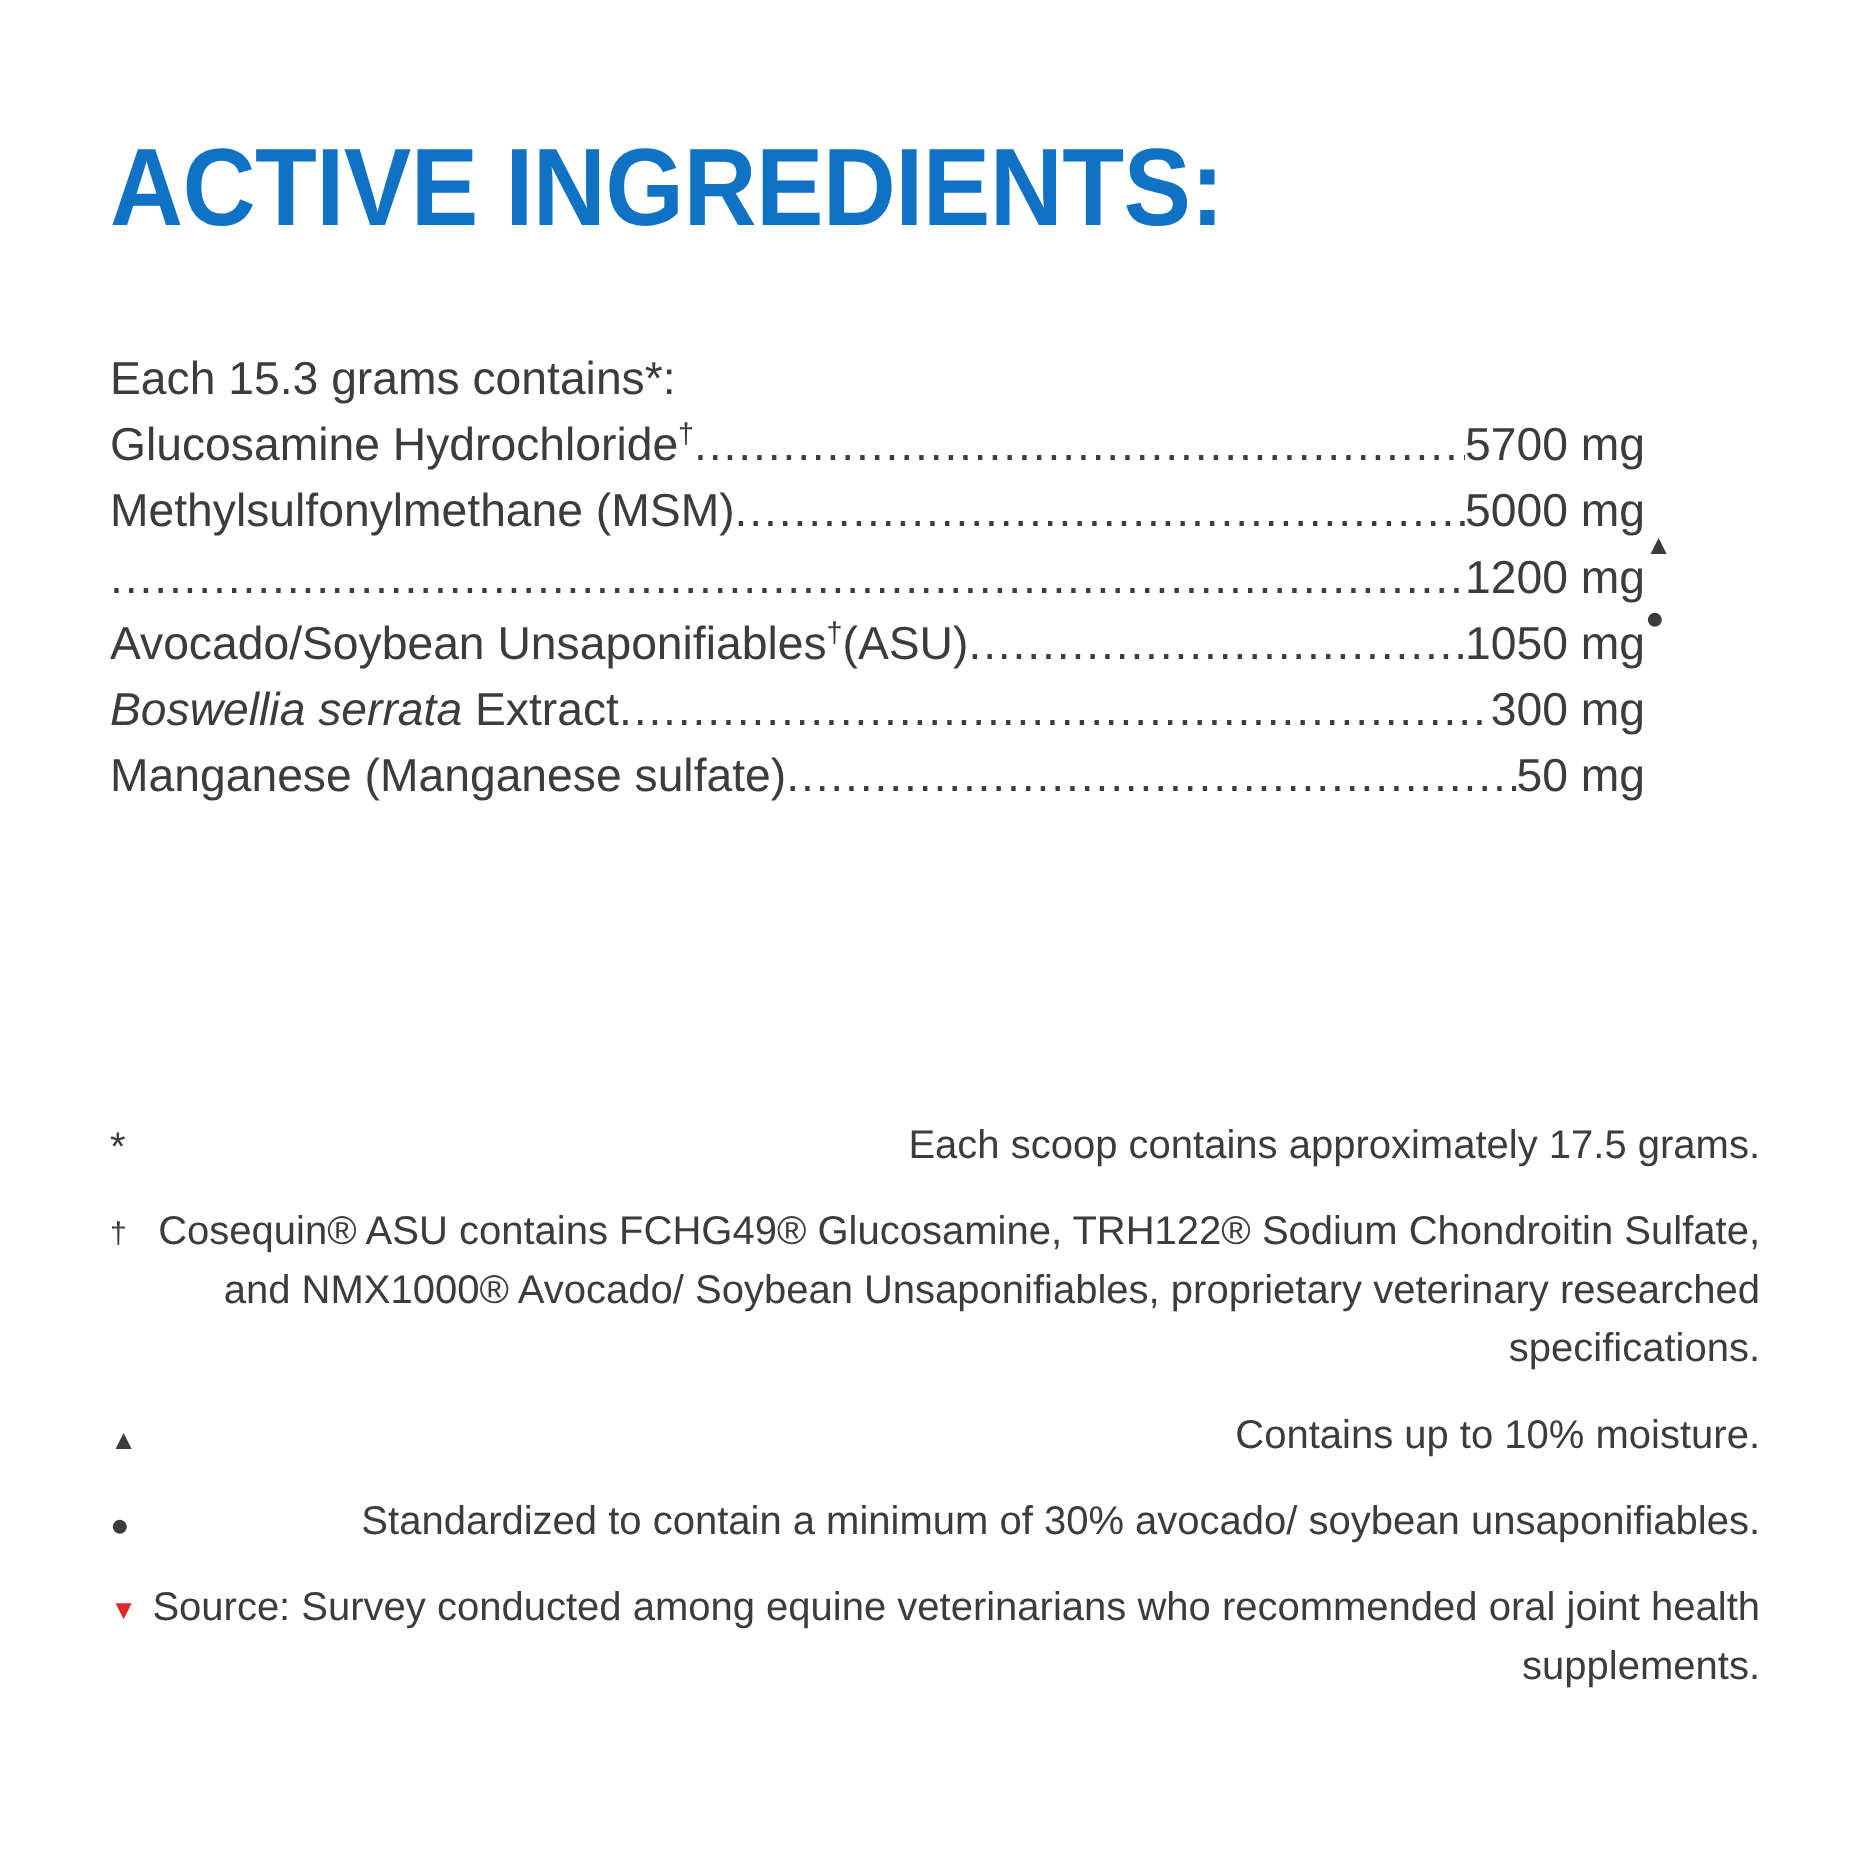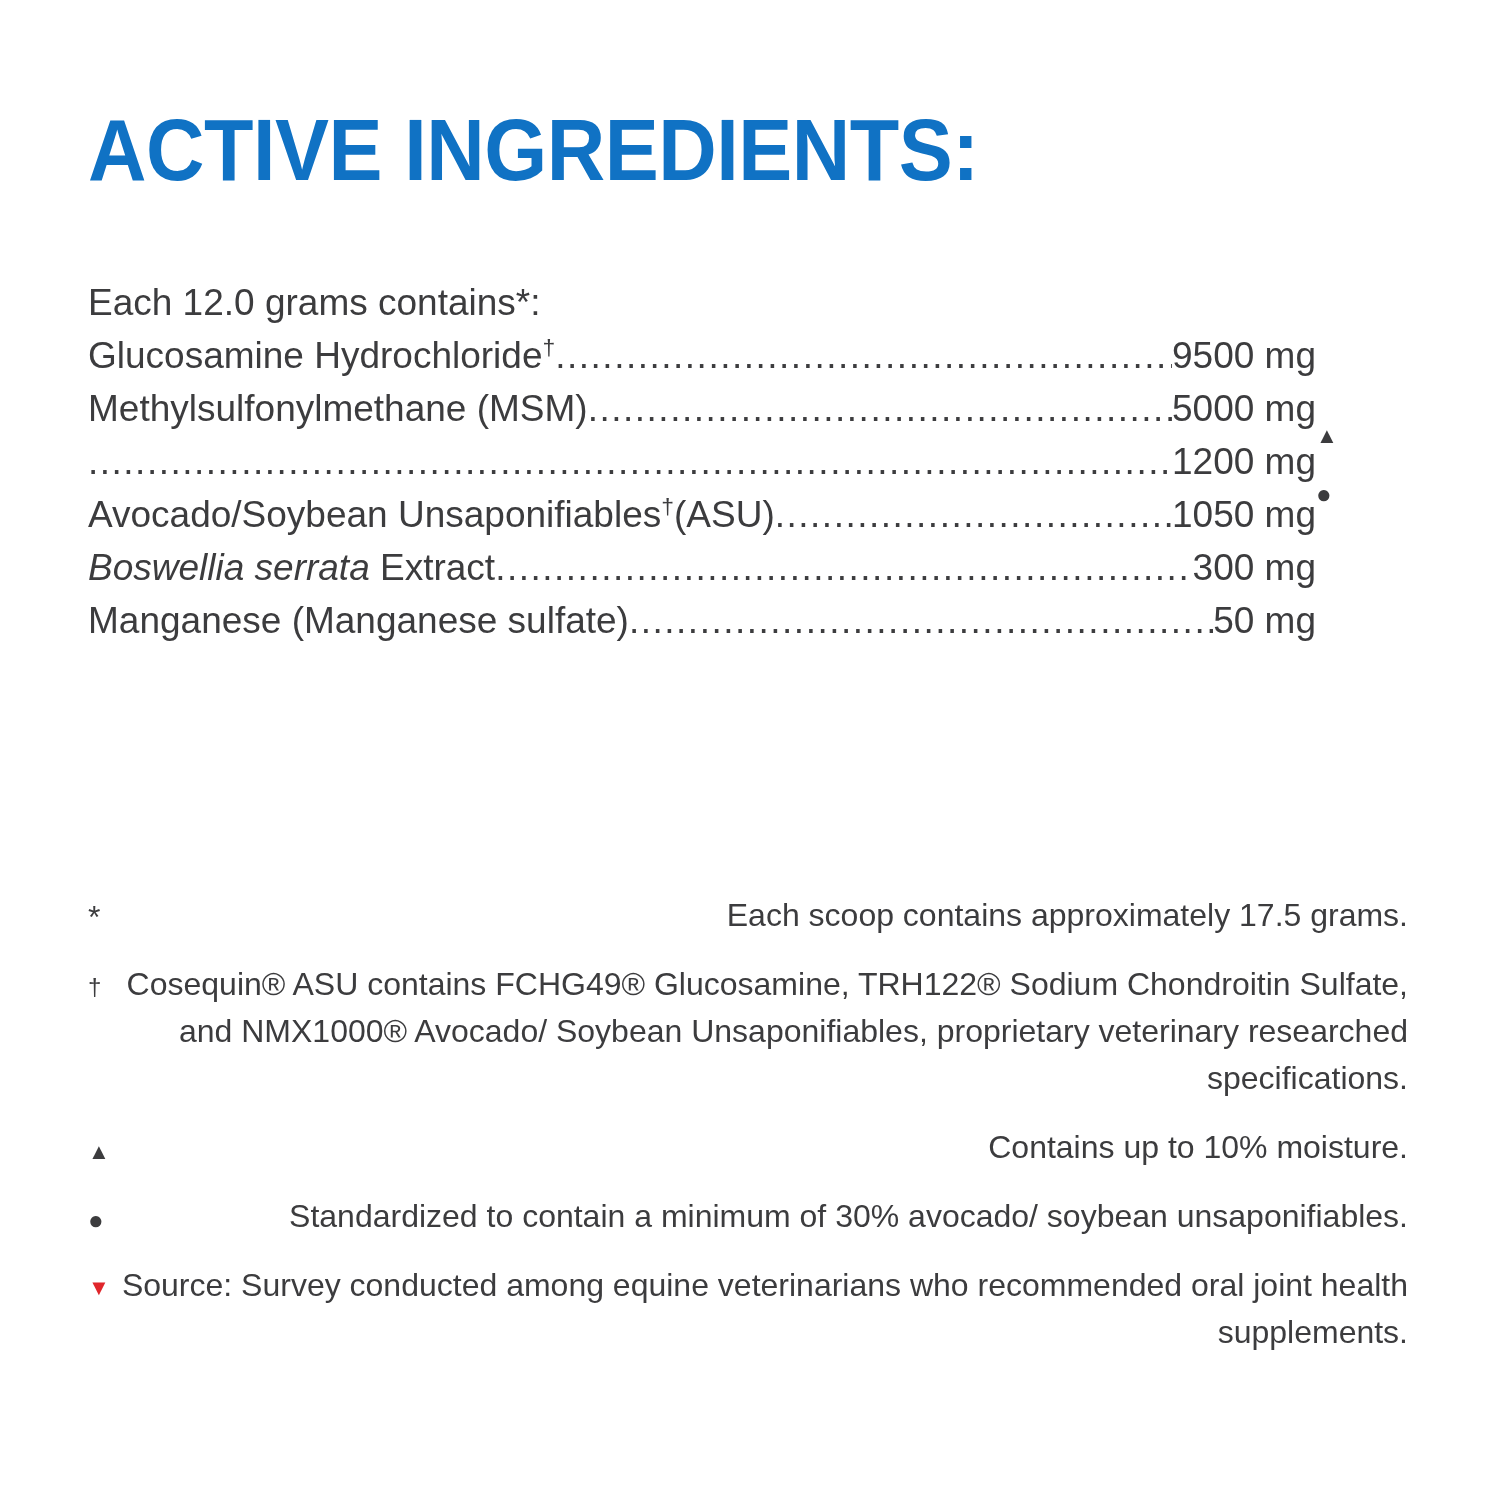--- a/index.html
+++ b/index.html
@@ -170,26 +170,26 @@
   }
 </style>
 </head>
 <body>
 
 <div class="page">
 
   <div class="title">ACTIVE INGREDIENTS:</div>
 
   <div class="active-block">
-    <div class="lead-line">Each 12.0 grams contains*:</div>
+    <div class="lead-line">Each 15.3 grams contains*:</div>
     <div id="ing-rows">
         <div class="ing-row">
           <span class="ing-name">Glucosamine Hydrochloride<sup class="dag">†</sup></span>
           <span class="leader">................................................................................................................................</span>
-          <span class="ing-amount">9500 mg</span>
+          <span class="ing-amount">5700 mg</span>
         </div>
         <div class="ing-row">
           <span class="ing-name">Methylsulfonylmethane (MSM) </span>
           <span class="leader">................................................................................................................................</span>
           <span class="ing-amount">5000 mg</span>
         </div>
         <div class="ing-row">
           <span class="leader">................................................................................................................................</span>
           <span class="ing-amount">1200 mg<span class="sup-mark">▲</span></span>
         </div>

